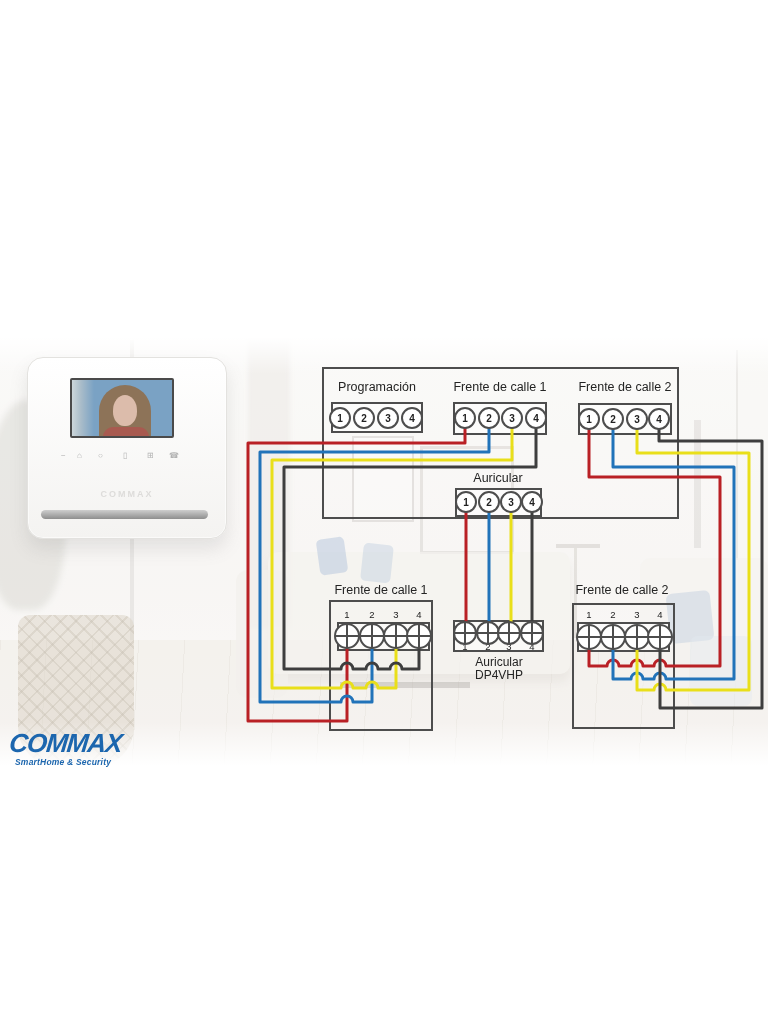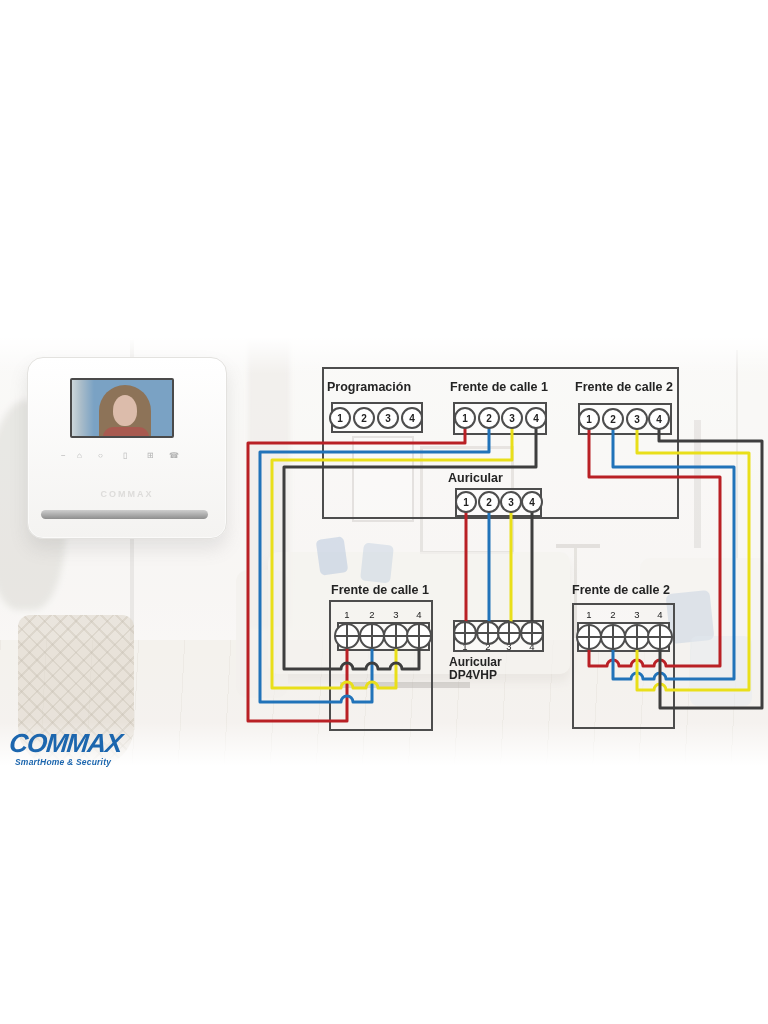--- a/index.html
+++ b/index.html
@@ -32,21 +32,21 @@
 
   
   #logo{left:8px;top:730px;width:220px;}
   #logo-brand{font-size:26px;font-weight:bold;font-style:italic;color:#1c66ae;
               letter-spacing:-1px;transform:skewX(-6deg);transform-origin:left bottom;line-height:1;}
   #logo-tag{font-size:8.5px;font-style:italic;font-weight:bold;color:#1c66ae;margin:1px 0 0 7px;letter-spacing:0.2px;}
 
   
   .obox{border:2px solid #4d4d4d;box-sizing:border-box;z-index:3;}
   .strip{border:2px solid #4d4d4d;background:rgba(255,255,255,0.55);box-sizing:border-box;z-index:3;}
-  .lbl{font-size:12.5px;font-weight:700;color:#242424;z-index:3;}
+  .lbl{font-size:12.5px;font-weight:400;color:#242424;text-align:center;z-index:3;}
   .tc{width:22px;height:22px;border:2px solid #4d4d4d;border-radius:50%;background:#ffffff;
       box-sizing:border-box;display:flex;align-items:center;justify-content:center;
       font-size:10px;font-weight:600;color:#222;z-index:5;}
   .screw{width:26px;height:26px;border:2px solid #4d4d4d;border-radius:50%;background:#ffffff;
          box-sizing:border-box;z-index:5;}
   .screw::before{content:"";position:absolute;left:-1px;right:-1px;top:50%;height:2px;margin-top:-1px;background:#4d4d4d;}
   .screw::after{content:"";position:absolute;top:-1px;bottom:-1px;left:50%;width:2px;margin-left:-1px;background:#4d4d4d;}
   .screw.sm{width:24px;height:24px;}
   .num{width:20px;font-size:9.5px;font-weight:500;color:#222;text-align:center;z-index:5;}
   #wires{left:0;top:0;width:768px;height:1024px;z-index:4;pointer-events:none;}

